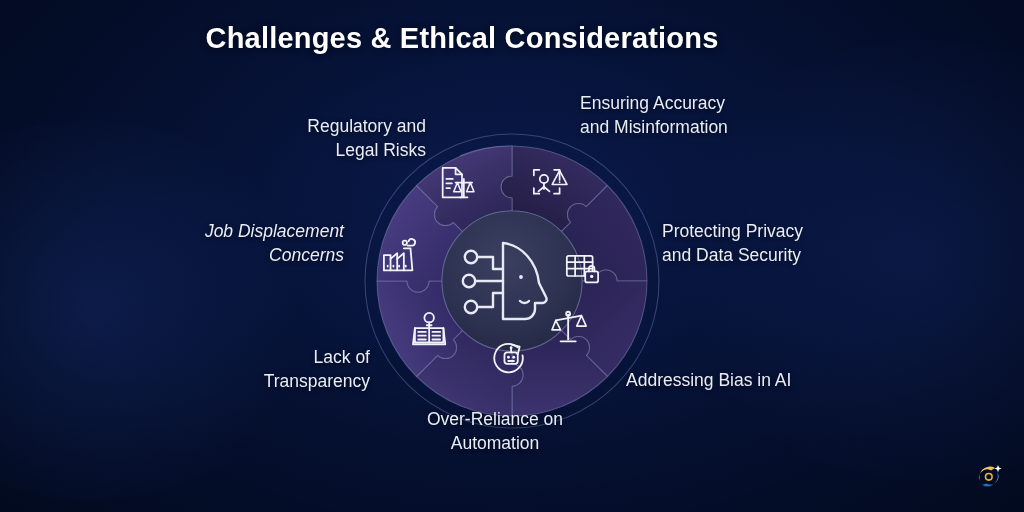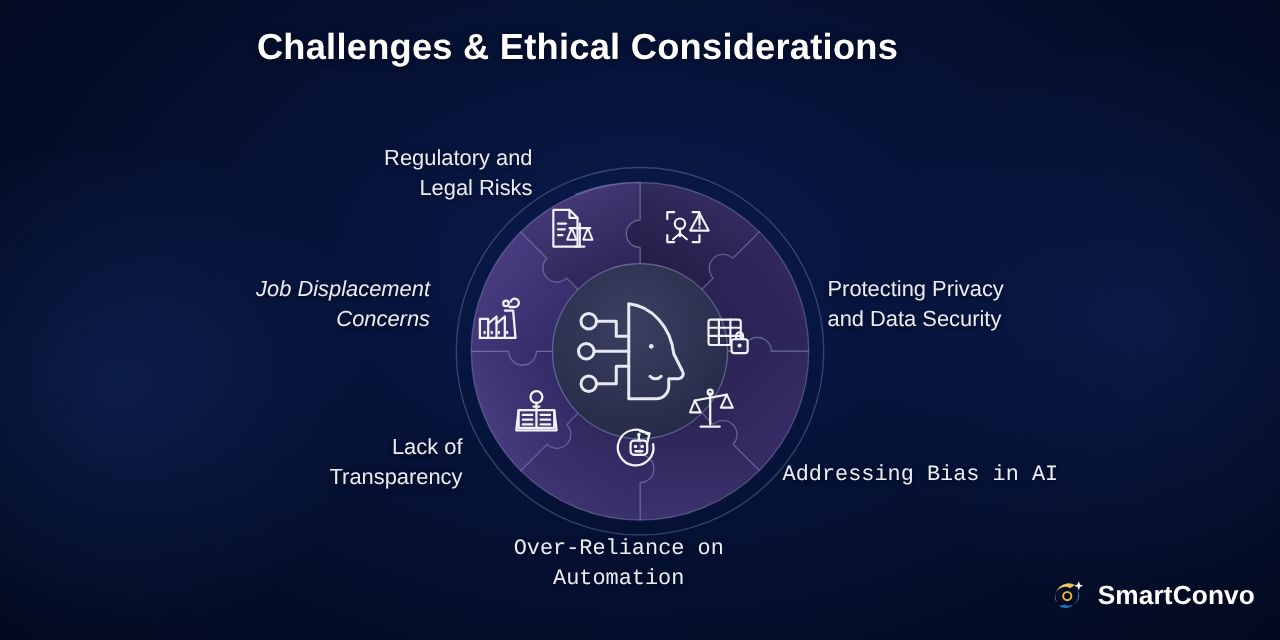--- a/index.html
+++ b/index.html
@@ -48,22 +48,22 @@
     line-height:23.5px;
     font-weight:400;
     white-space:pre-line;
     text-shadow:0 1px 4px rgba(0,0,0,.55);
   }
   .lb-reg   { top:92px;  left:158px; width:268px; text-align:right;margin-top:23px; }
   .lb-acc   { top:92px;  left:580px; width:300px; text-align:left; }
   .lb-job   { top:220px; left:110px; width:234px; text-align:right;font-style:italic; }
   .lb-priv  { top:220px; left:662px; width:260px; text-align:left; }
   .lb-lack  { top:346px; left:148px; width:222px; text-align:right; }
-  .lb-bias  { top:369px; left:626px; width:260px; text-align:left;font-family:Liberation Mono, monospace; }
-  .lb-over  { top:428px; left:350px; width:290px; text-align:center;font-family:Liberation Mono, monospace; }
+  .lb-bias  { top:369px; left:626px; width:260px; text-align:left; }
+  .lb-over  { top:408px; left:350px; width:290px; text-align:center; }
 
   .brand {
     position:absolute; right:20px; bottom:20px;
     display:flex; align-items:center; gap:9px;
   }
   .brand-name {
     font-size:21px; font-weight:bold; color:#ffffff; letter-spacing:.1px;
   }
 </style>
 </head>
@@ -327,20 +327,22 @@
         <path d="M 23 11 L 30 11 L 32 34 L 2 34"></path>
         <path d="M 6 29 L 6 30 M 12 29 L 12 30 M 18 29 L 18 30 M 25 29 L 25 30"></path>
         <circle cx="24" cy="5" r="2.3"></circle>
         <path d="M 28 3.5 A 3.5 3.5 0 1 1 31 8 L 27 8"></path>
       </g>
     </svg>
   </div>
 
   <div class="label lb-reg">Regulatory and
 Legal Risks</div>
+  <div class="label lb-acc">Ensuring Accuracy
+and Misinformation</div>
   <div class="label lb-job">Job Displacement
 Concerns</div>
   <div class="label lb-priv">Protecting Privacy
 and Data Security</div>
   <div class="label lb-lack">Lack of
 Transparency</div>
   <div class="label lb-bias">Addressing Bias in AI</div>
   <div class="label lb-over">Over-Reliance on
 Automation</div>
 
@@ -354,15 +356,14 @@
         <linearGradient id="bg2" x1="0" y1="1" x2="1" y2="0">
           <stop offset="0%" stop-color="#1c5fb6"></stop>
             <stop offset="100%" stop-color="#58a7ee"></stop>
         </linearGradient>
       </defs>
       <path d="M 21 6 A 10.5 10.5 0 0 0 6.5 20 A 8 8 0 0 1 17 8.5 Z" fill="url(#bg1)"></path>
       <path d="M 8 23 A 10.5 10.5 0 0 0 23 10 A 8 8 0 0 1 12.5 21.5 Z" fill="url(#bg2)"></path>
       <circle cx="14.8" cy="14.8" r="3.3" fill="none" stroke="#e8b43c" stroke-width="1.6"></circle>
       <path d="M 24 3 L 25 5.6 L 27.6 6.6 L 25 7.6 L 24 10.2 L 23 7.6 L 20.4 6.6 L 23 5.6 Z" fill="#ffffff"></path>
     </svg>
-    <span class="brand-name">SmartConvo</span>
   </div>
 </div>
 
 </body></html>

